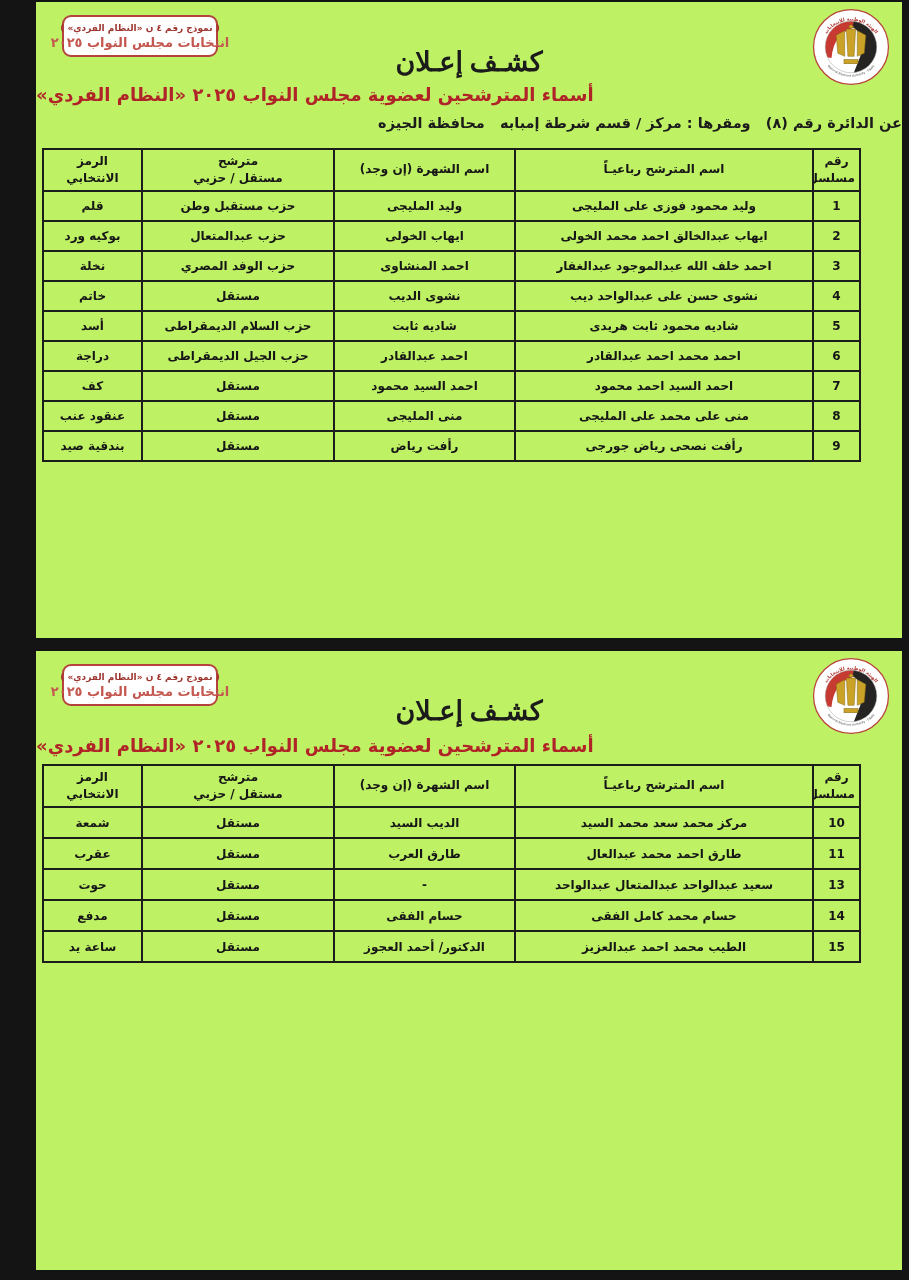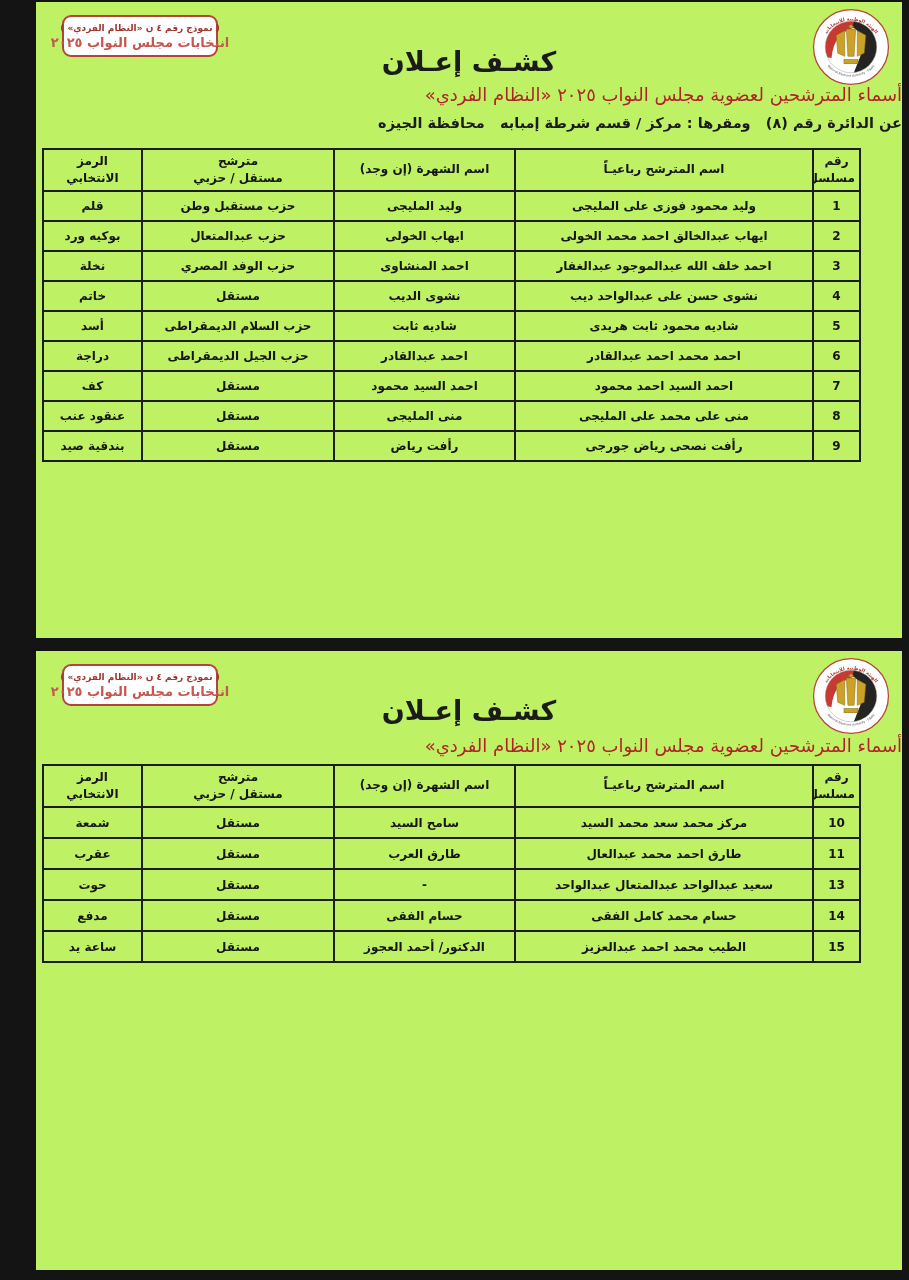--- a/index.html
+++ b/index.html
@@ -26,27 +26,27 @@
     gap:2px;background:#fff;
   }
   .form-badge .l1{font-size:9px;font-weight:bold;color:#9e342e;white-space:nowrap;}
   .form-badge .l2{font-size:13px;font-weight:bold;color:#c4574f;white-space:nowrap;}
 
   
   .emblem{position:absolute;right:12px;top:6px;width:78px;height:78px;}
 
   .doc-title{
     position:absolute;left:0;right:0;text-align:center;
-    font-size:27px;font-weight:bold;color:#1b1b1b;letter-spacing:1px;
+    font-size:27px;font-weight:bold;color:#1b1b1b;letter-spacing:1px;font-family:Liberation Serif, serif;
   }
   .page-1 .doc-title{top:44px;}
   .page-2 .doc-title{top:44px;}
   .doc-subtitle{
-    position:absolute;left:0;right:0;text-align:right;
-    font-size:18px;font-weight:normal;color:#b02428;
+    position:absolute;left:0;right:0;text-align:left;
+    font-size:18px;font-weight:bold;color:#b02428;
   }
   .page-1 .doc-subtitle{top:82px;}
   .page-2 .doc-subtitle{top:84px;}
   .district-line{
     position:absolute;left:0;right:0;
     font-size:14.5px;font-weight:bold;color:#1b1b1b;top:113px;
   }
 
   table.cand{
     position:absolute;right:41px;top:146px;
@@ -251,21 +251,21 @@
         <th>اسم المترشح رباعيـاً</th>
         <th>اسم الشهرة (إن وجد)</th>
         <th><span>مترشح</span><br><span>مستقل / حزبي</span></th>
         <th><span>الرمز</span><br><span>الانتخابي</span></th>
       </tr>
     </thead>
     <tbody>
       <tr>
           <td class="serial">10</td>
           <td>مركز محمد سعد محمد السيد</td>
-          <td>سامح السيد</td>
+          <td>الديب السيد</td>
           <td>مستقل</td>
           <td>شمعة</td>
         </tr>
       <tr>
           <td class="serial">11</td>
           <td>طارق احمد محمد عبدالعال</td>
           <td>طارق العرب</td>
           <td>مستقل</td>
           <td>عقرب</td>
         </tr>

